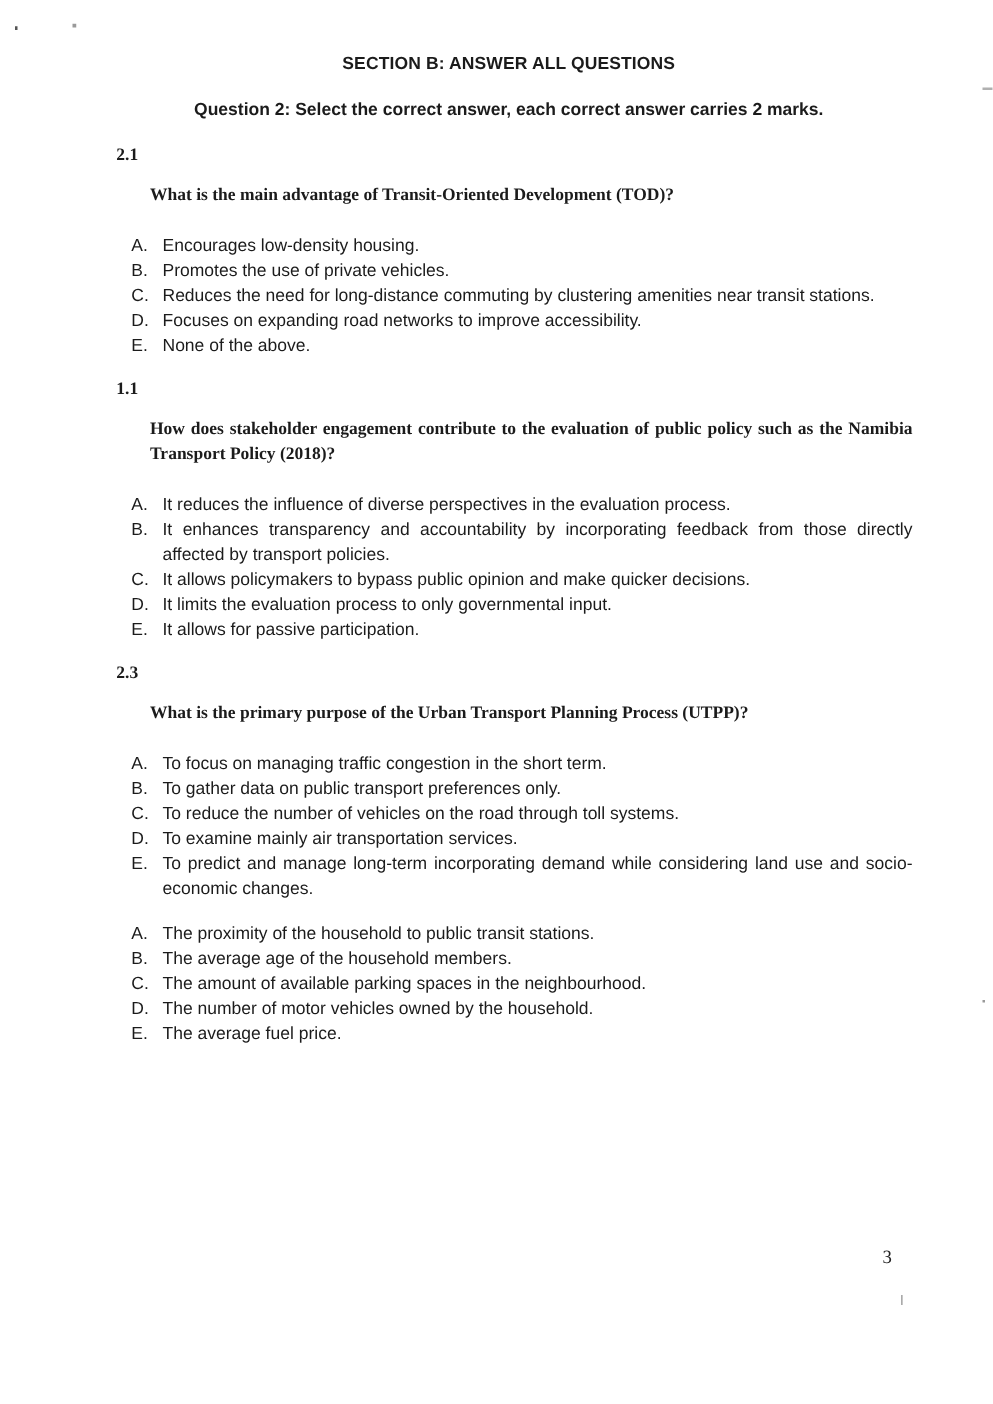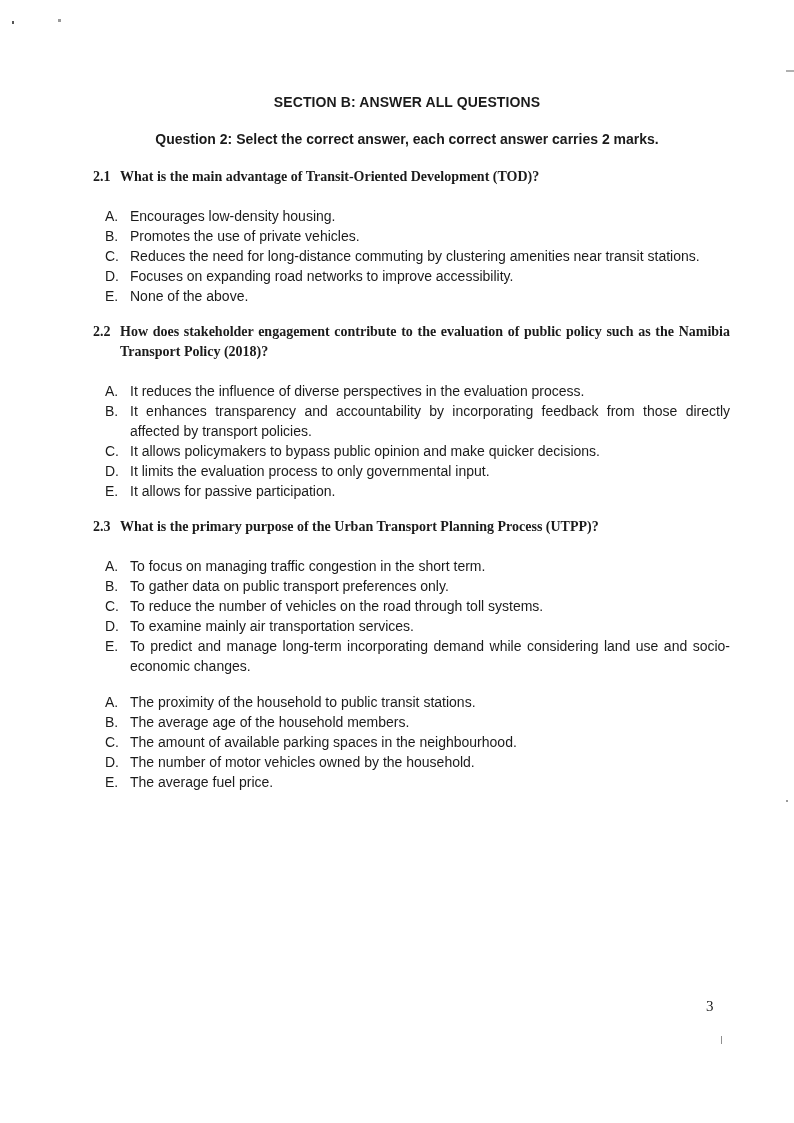--- a/index.html
+++ b/index.html
@@ -13,21 +13,21 @@
     font-size: 14px;
     line-height: 20px;
     color: #1b1b1b;
   }
   .page {
     position: relative;
     width: 794px;
     height: 1123px;
   }
   .content {
-    padding: 92px 64px 0 84px;
+    padding: 40px 64px 0 84px;
   }
   .section-heading {
     font-weight: bold;
     text-align: center;
     margin: 0 0 17px 0;
     letter-spacing: 0.1px;
   }
   .question-intro {
     font-weight: bold;
     margin: 0 0 18px 0;
@@ -39,20 +39,21 @@
     font-weight: bold;
     padding-left: 9px;
     margin: 0 0 19px 0;
     font-family: Liberation Serif, serif;
   }
   .q-num { flex: none; width: 27px; }
   .q-text {
     flex: 1;
     text-align: justify;
     text-align-last: left;
+    margin-top: 32px;
   }
   .options {
     list-style: none;
     margin: 0 0 16px 21px;
     padding: 0;
   }
   .opt { display: flex; }
   .opt-letter { flex: none; width: 25px; }
   .opt-text {
     flex: 1;
@@ -116,21 +117,21 @@
         </li>
         <li class="opt">
           <span class="opt-letter">E.</span>
           <span class="opt-text">None of the above.</span>
         </li>
       </ul>
     </div>
 
     <div class="question">
       <div class="q-title">
-        <span class="q-num">2.2</span>
+        <span class="q-num">1.1</span>
         <span class="q-text">How does stakeholder engagement contribute to the evaluation of public policy such as the Namibia Transport Policy (2018)?</span>
       </div>
       <ul class="options">
         <li class="opt">
           <span class="opt-letter">A.</span>
           <span class="opt-text">It reduces the influence of diverse perspectives in the evaluation process.</span>
         </li>
         <li class="opt">
           <span class="opt-letter">B.</span>
           <span class="opt-text">It enhances transparency and accountability by incorporating feedback from those directly affected by transport policies.</span>

